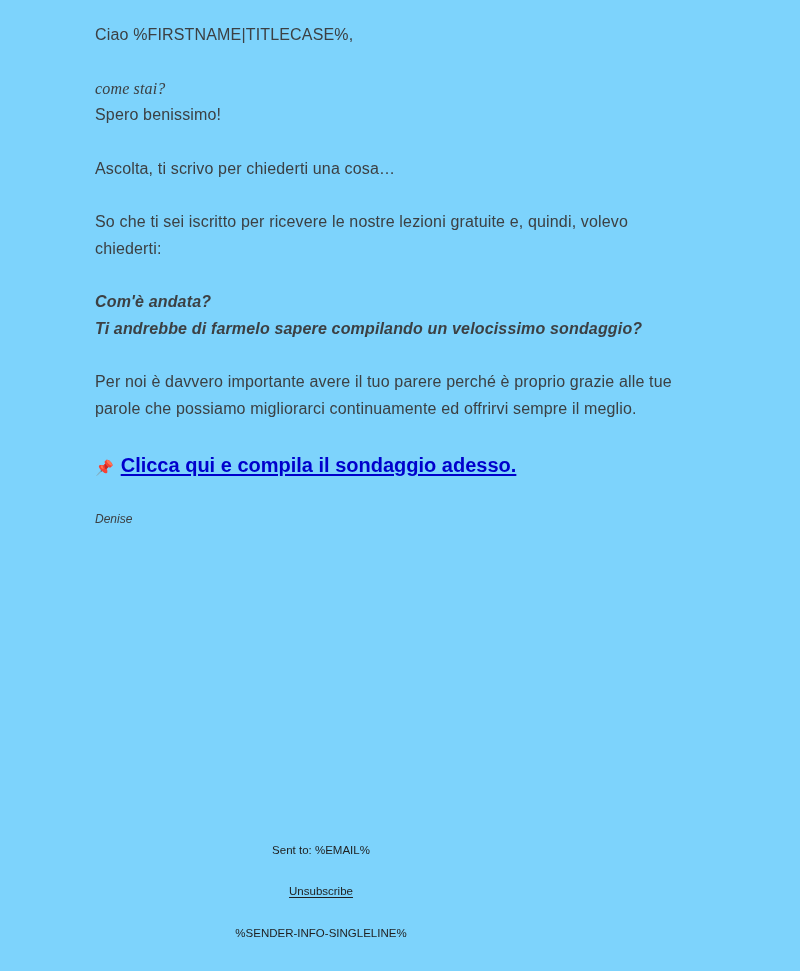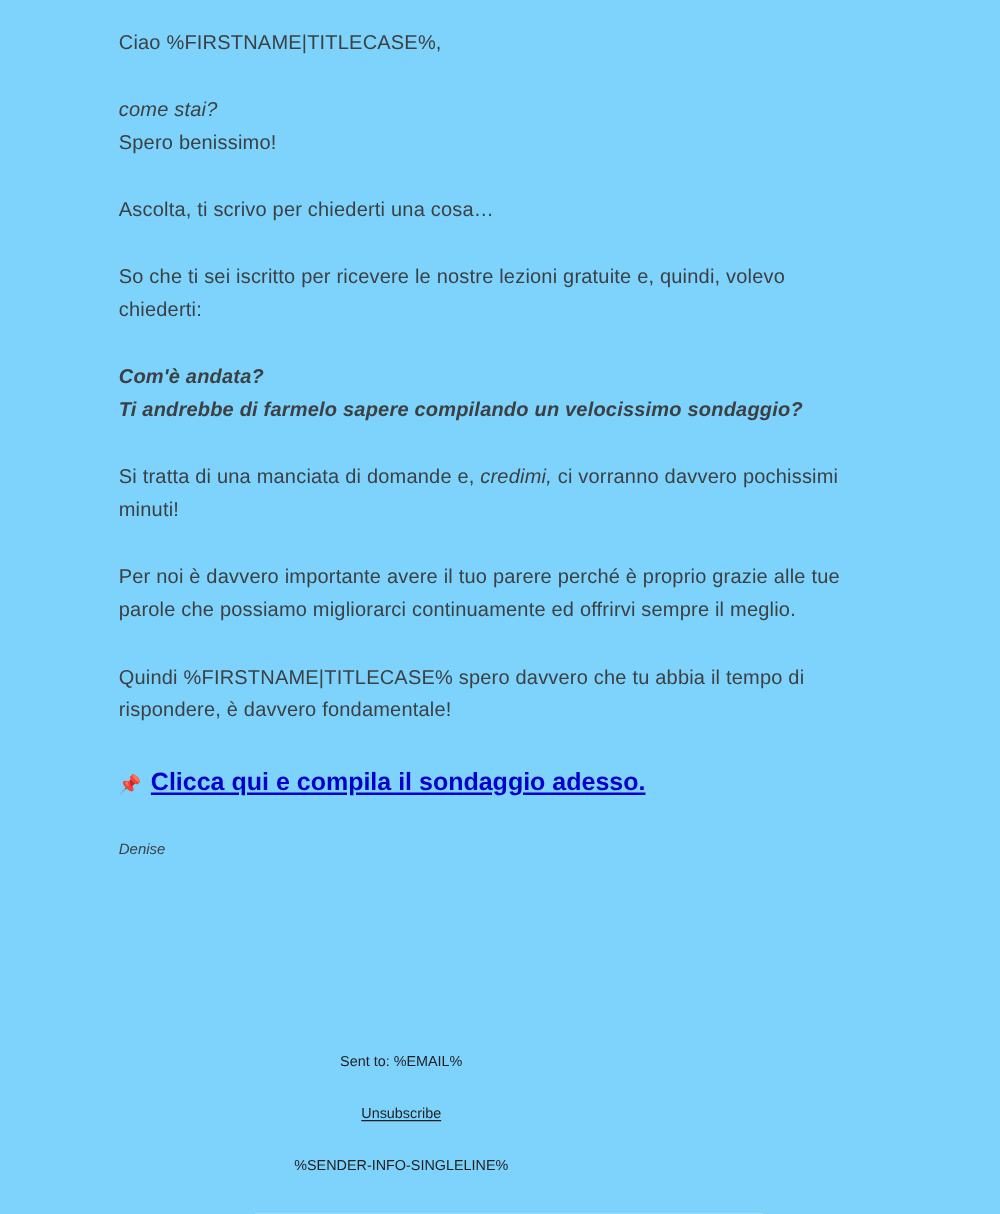--- a/index.html
+++ b/index.html
@@ -29,21 +29,21 @@
     width: 582px;
   }
   .para {
     font-size: 16px;
     line-height: 1.66;
     color: #3c4043;
     margin: 0 0 27px 0;
     letter-spacing: 0.01em;
   }
   .para:last-child { margin-bottom: 0; }
-  .para .it { font-style: italic; }
+  .para .it { font-style: italic; font-family: Liberation Serif, serif; }
   .para .bi { font-style: italic; font-weight: bold; }
   .tight { margin-bottom: 0; }
   .line { display: block; }
 
   .cta-para {
     font-size: 16px;
     line-height: 1.66;
     margin: 0 0 27px 0;
     display: flex;
     align-items: baseline;
@@ -111,27 +111,23 @@
 
     <p class="para">Ascolta, ti scrivo per chiederti una cosa…</p>
 
     <p class="para">So che ti sei iscritto per ricevere le nostre lezioni gratuite e, quindi, volevo chiederti:</p>
 
     <p class="para">
       <span class="line bi">Com'è andata?</span>
       <span class="line bi">Ti andrebbe di farmelo sapere compilando un velocissimo sondaggio?</span>
     </p>
 
-    <p class="para">
-      <span>Si tratta di una manciata di domande e, </span><span class="it">credimi,</span><span> ci vorranno davvero pochissimi minuti!</span>
-    </p>
 
     <p class="para">Per noi è davvero importante avere il tuo parere perché è proprio grazie alle tue parole che possiamo migliorarci continuamente ed offrirvi sempre il meglio.</p>
 
-    <p class="para it">Quindi %FIRSTNAME|TITLECASE% spero davvero che tu abbia il tempo di rispondere, è davvero fondamentale!</p>
 
     <p class="cta-para">
       <span class="pin-icon">📌</span>
       <a class="cta-link" href="#">Clicca qui e compila il sondaggio adesso.</a>
     </p>
 
 
     <p class="signature">Denise</p>
 
   </div>

